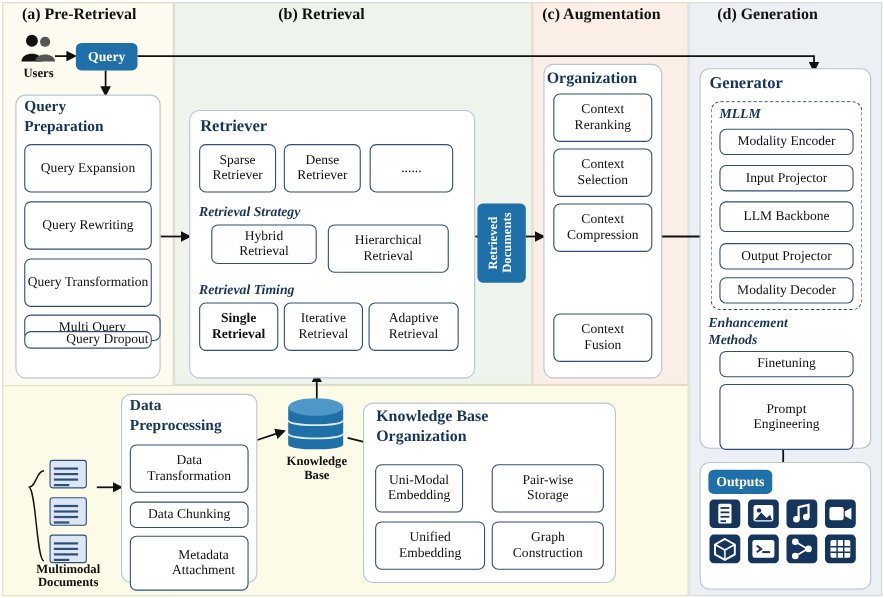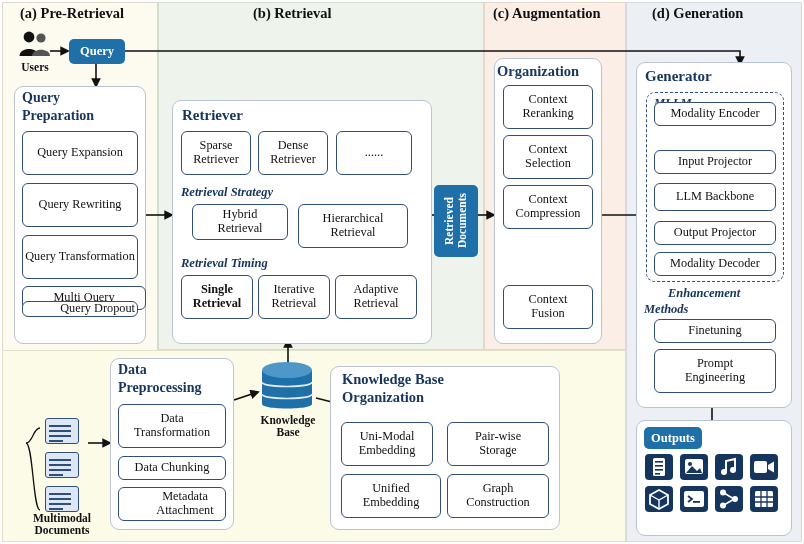--- a/index.html
+++ b/index.html
@@ -202,43 +202,43 @@
   <div class="item" style="left:503px; top:285px; width:90px; height:44px;">
     <span>Context<br>Fusion</span>
   </div>
 
   <div class="panel" style="left:636px; top:62px; width:156px; height:346px;"></div>
   <div class="panel-title" style="left:645px; top:68px; font-size:15px;">Generator</div>
 
   <div class="panel" style="left:646px; top:92px; width:138px; height:190px; border-style:dashed; border-color:#2f4f7a;"></div>
   <div class="sub-title" style="left:654px; top:96px;">MLLM</div>
 
-  <div class="item" style="left:654px; top:102px; width:122px; height:24px;">
+  <div class="item" style="left:654px; top:117px; width:122px; height:24px;">
     <span>Modality Encoder</span>
   </div>
   <div class="item" style="left:654px; top:150px; width:122px; height:24px;">
     <span>Input Projector</span>
   </div>
   <div class="item" style="left:654px; top:183px; width:122px; height:28px;">
     <span>LLM Backbone</span>
   </div>
   <div class="item" style="left:654px; top:221px; width:122px; height:24px;">
     <span>Output Projector</span>
   </div>
   <div class="item" style="left:654px; top:252px; width:122px; height:24px;">
     <span>Modality Decoder</span>
   </div>
 
-  <div class="sub-title" style="left:668px; top:286px;">Enhancement</div>
+  <div class="sub-title" style="left:644px; top:286px;">Enhancement</div>
   <div class="sub-title" style="left:644px; top:302px;">Methods</div>
 
   <div class="item" style="left:654px; top:319px; width:122px; height:24px;">
     <span>Finetuning</span>
   </div>
-  <div class="item" style="left:654px; top:349px; width:122px; height:44px;">
+  <div class="item" style="left:654px; top:349px; width:122px; height:60px;">
     <span>Prompt<br>Engineering</span>
   </div>
 
   <div class="panel" style="left:636px; top:420px; width:156px; height:116px;"></div>
   <div class="accent" style="left:644px; top:427px; width:58px; height:22px;">Outputs</div>
 
   <div class="otile" style="left:645px; top:454px; width:28px; height:26px;">
     <svg width="28" height="26" viewBox="0 0 28 26">
         <rect x="8" y="4" width="12" height="18" rx="1.5" fill="#fff"></rect>
         <rect x="10" y="7" width="8" height="1.6" fill="#16355c"></rect>
@@ -319,39 +319,39 @@
   <div class="panel" style="left:110px; top:358px; width:124px; height:172px;"></div>
   <div class="panel-title" style="left:118px; top:362px;">Data</div>
   <div class="panel-title" style="left:118px; top:380px;">Preprocessing</div>
 
   <div class="item" style="left:118px; top:404px; width:108px; height:44px;">
     <span>Data<br>Transformation</span>
   </div>
   <div class="item" style="left:118px; top:456px; width:108px; height:24px;">
     <span>Data Chunking</span>
   </div>
-  <div class="item" style="left:118px; top:487px; width:108px; height:34px;padding-left:28px;">
+  <div class="item" style="left:118px; top:487px; width:108px; height:50px;padding-left:28px;">
     <span>Metadata<br>Attachment</span>
   </div>
 
   <div style="position:absolute; left:256px; top:358px;">
     <svg width="62" height="58" viewBox="0 0 62 58">
       <path d="M6,12 L6,46 C6,52 56,52 56,46 L56,12 Z" fill="#1f6fa8"></path>
       <ellipse cx="31" cy="12" rx="25" ry="8" fill="#4d98c9"></ellipse>
       <path d="M6,24 C6,30 56,30 56,24" stroke="#dfeaf4" stroke-width="1.6" fill="none"></path>
       <path d="M6,36 C6,42 56,42 56,36" stroke="#dfeaf4" stroke-width="1.6" fill="none"></path>
     </svg>
   </div>
   <div class="caption" style="left:250px; top:414px; width:76px;">Knowledge<br>Base</div>
 
   <div class="panel" style="left:330px; top:366px; width:230px; height:164px;"></div>
   <div class="panel-title" style="left:342px; top:371px; font-size:14.5px;">Knowledge Base</div>
   <div class="panel-title" style="left:342px; top:389px; font-size:14.5px;">Organization</div>
 
-  <div class="item" style="left:341px; top:422px; width:92px; height:44px;">
+  <div class="item" style="left:341px; top:422px; width:80px; height:44px;">
     <span>Uni-Modal<br>Embedding</span>
   </div>
   <div class="item" style="left:447px; top:422px; width:102px; height:44px;">
     <span>Pair-wise<br>Storage</span>
   </div>
   <div class="item" style="left:341px; top:474px; width:100px; height:44px;">
     <span>Unified<br>Embedding</span>
   </div>
   <div class="item" style="left:447px; top:474px; width:102px; height:44px;">
     <span>Graph<br>Construction</span>

